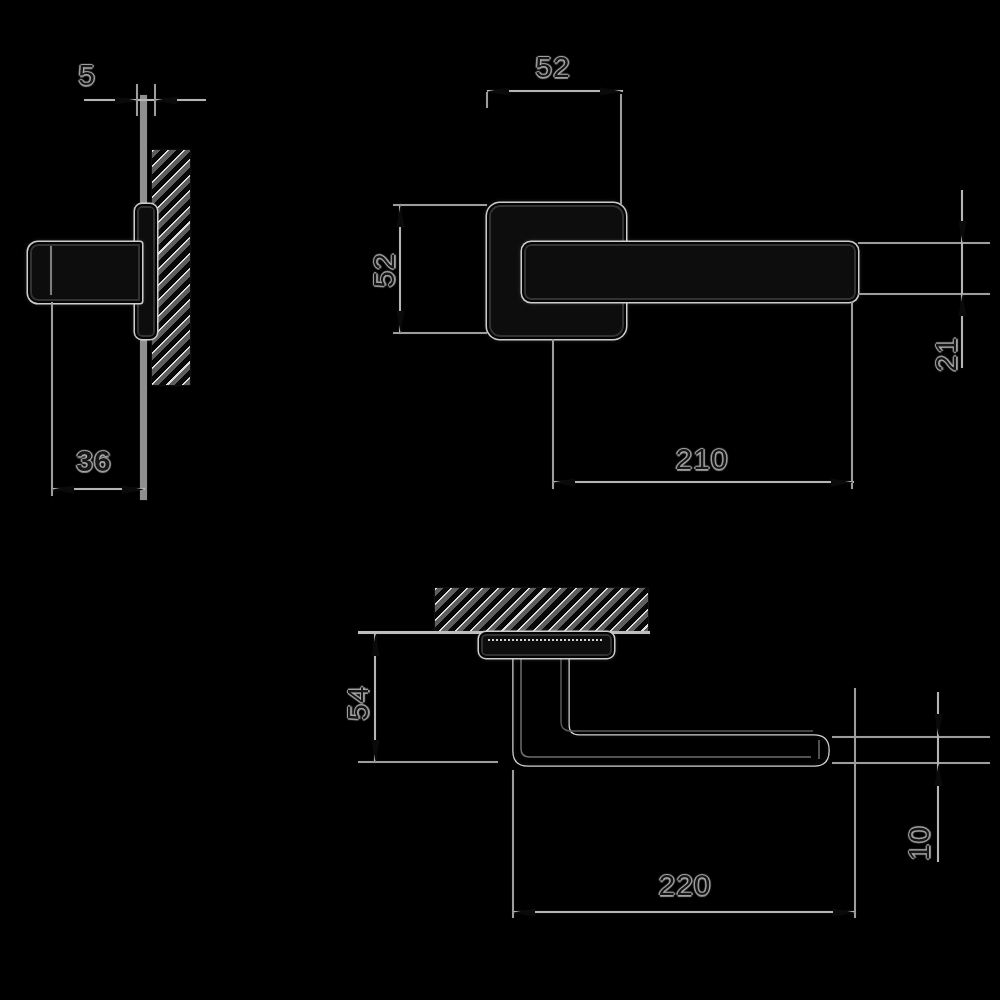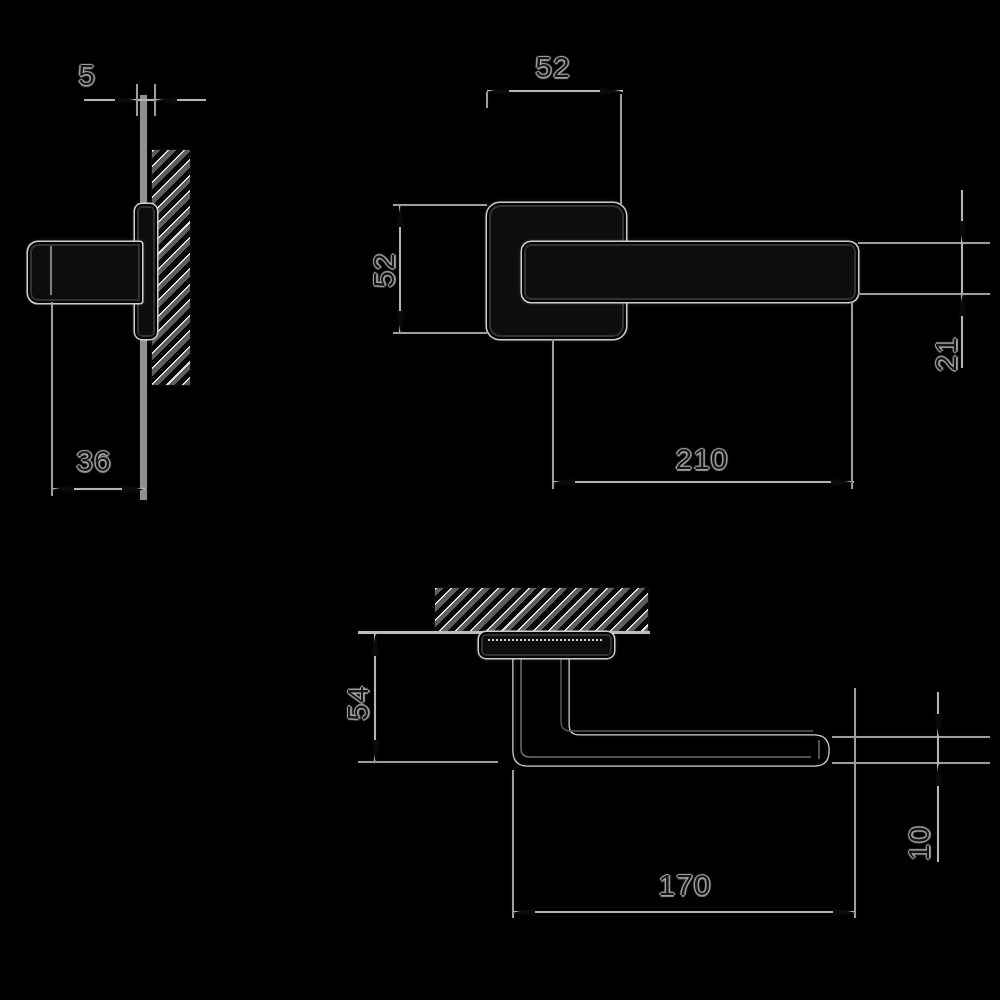--- a/index.html
+++ b/index.html
@@ -58,21 +58,21 @@
     <div class="ext" style="left:136px;top:84px;width:2px;height:32px;"></div>
     <div class="ext" style="left:154px;top:84px;width:2px;height:32px;"></div>
     <div class="ar ah ar-r" style="left:115px;top:96px;"></div>
     <div class="ar ah ar-l" style="left:155px;top:96px;"></div>
     <div class="dimtxt" style="left:70px;top:58px;width:34px;">5</div>
 
     <div class="ln" style="left:52px;top:488px;width:93px;height:2px;"></div>
     <div class="ext" style="left:51px;top:302px;width:2px;height:194px;"></div>
     <div class="ar ah ar-l" style="left:52px;top:485px;"></div>
     <div class="ar ah ar-r" style="left:122px;top:485px;"></div>
-    <div class="dimtxt" style="left:64px;top:444px;width:60px;">36</div>
+    <div class="dimtxt" style="left:64px;top:444px;width:60px;font-weight:bold;">36</div>
   </div>
 
   <div>
 
     <div class="part" style="left:487px;top:203px;width:135px;height:132px;border-radius:13px;"></div>
 
     <div class="part" style="left:522px;top:242px;width:332px;height:56px;border-radius:9px;"></div>
 
     <div class="ln" style="left:487px;top:90px;width:136px;height:2px;"></div>
     <div class="ext" style="left:486px;top:92px;width:2px;height:16px;"></div>
@@ -130,16 +130,16 @@
     <div class="ln" style="left:937px;top:692px;width:2px;height:170px;"></div>
     <div class="ar av ar-d" style="left:934px;top:714px;"></div>
     <div class="ar av ar-u" style="left:934px;top:764px;"></div>
     <div class="dimtxt vrot" style="left:893px;top:826px;width:52px;height:34px;">10</div>
 
     <div class="ln" style="left:513px;top:911px;width:343px;height:2px;"></div>
     <div class="ext" style="left:512px;top:770px;width:2px;height:148px;"></div>
     <div class="ext" style="left:854px;top:688px;width:2px;height:230px;"></div>
     <div class="ar ah ar-l" style="left:513px;top:908px;"></div>
     <div class="ar ah ar-r" style="left:833px;top:908px;"></div>
-    <div class="dimtxt" style="left:645px;top:868px;width:80px;">170</div>
+    <div class="dimtxt" style="left:645px;top:868px;width:80px;">220</div>
   </div>
 
 </div>
 
 </body></html>

